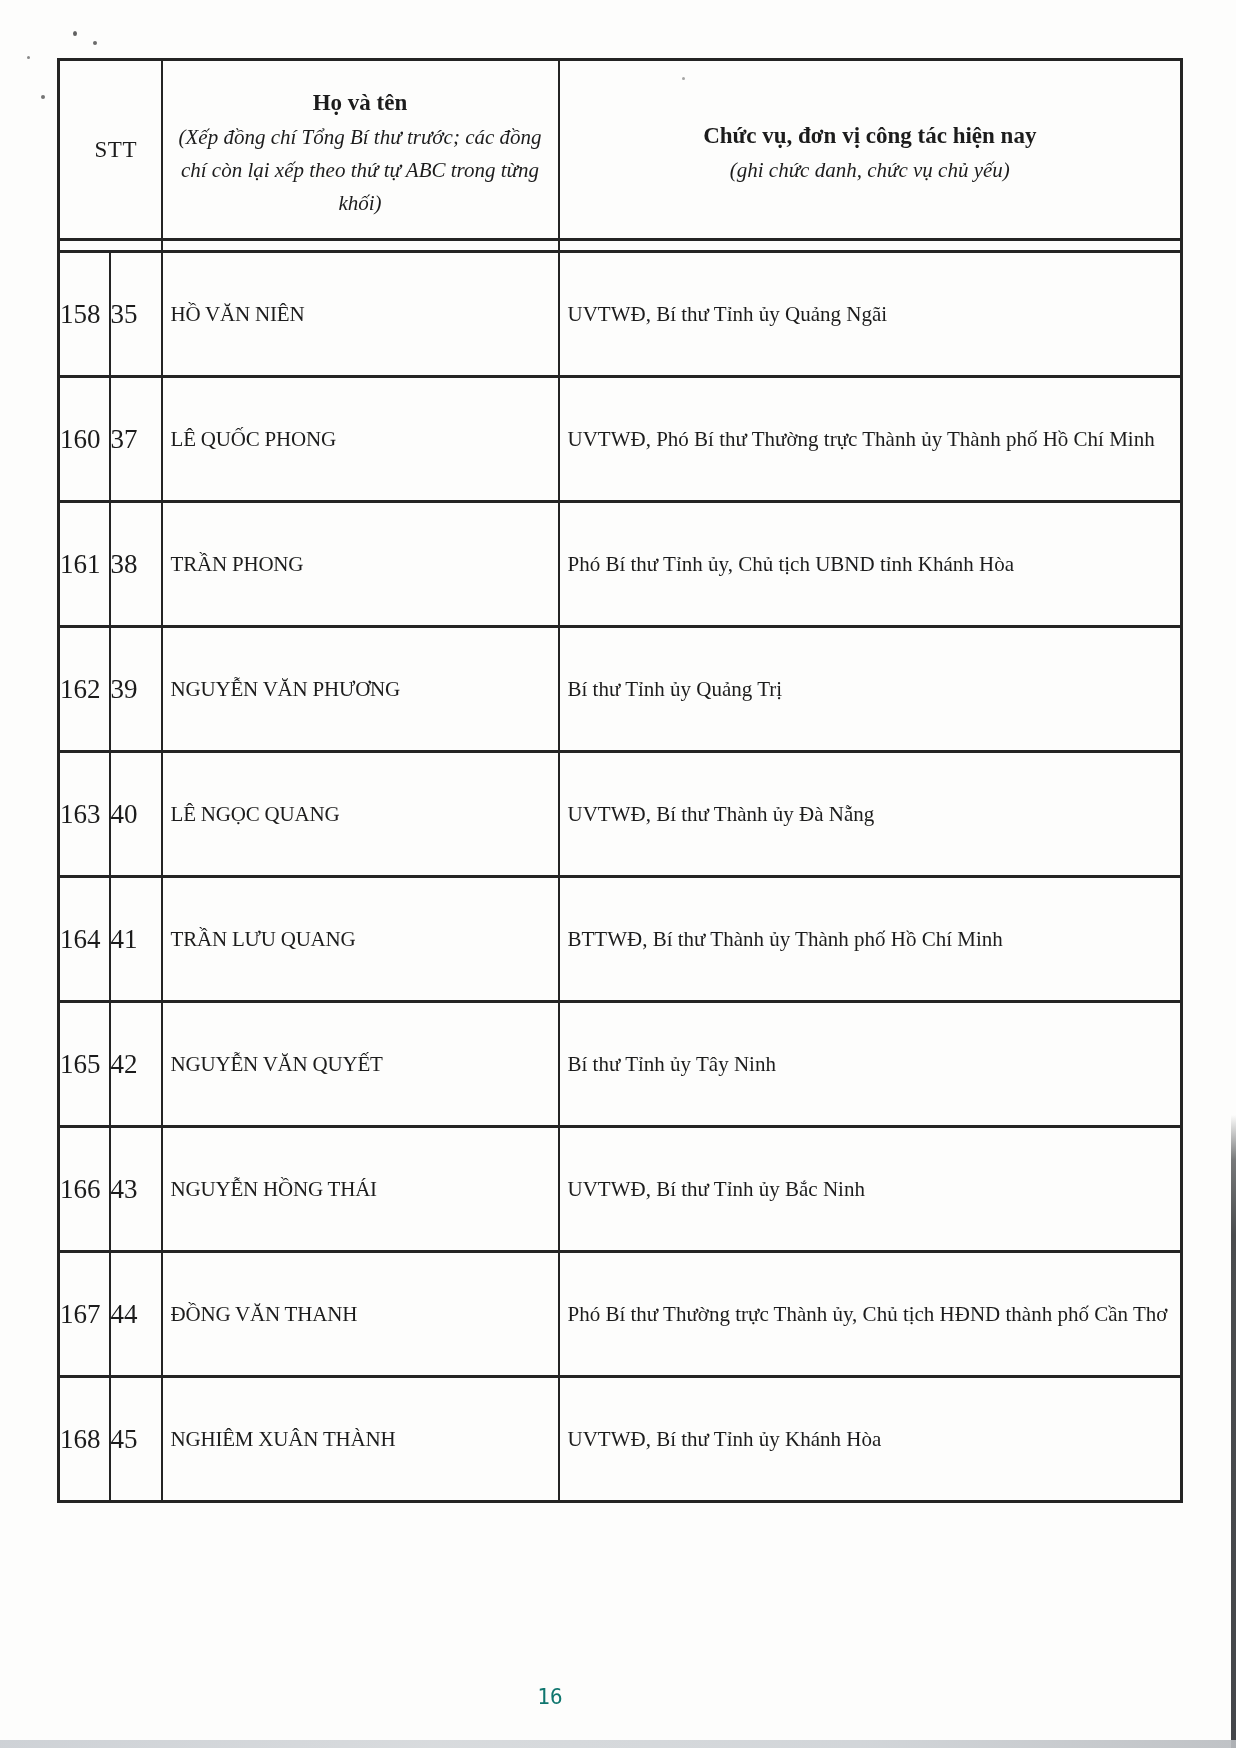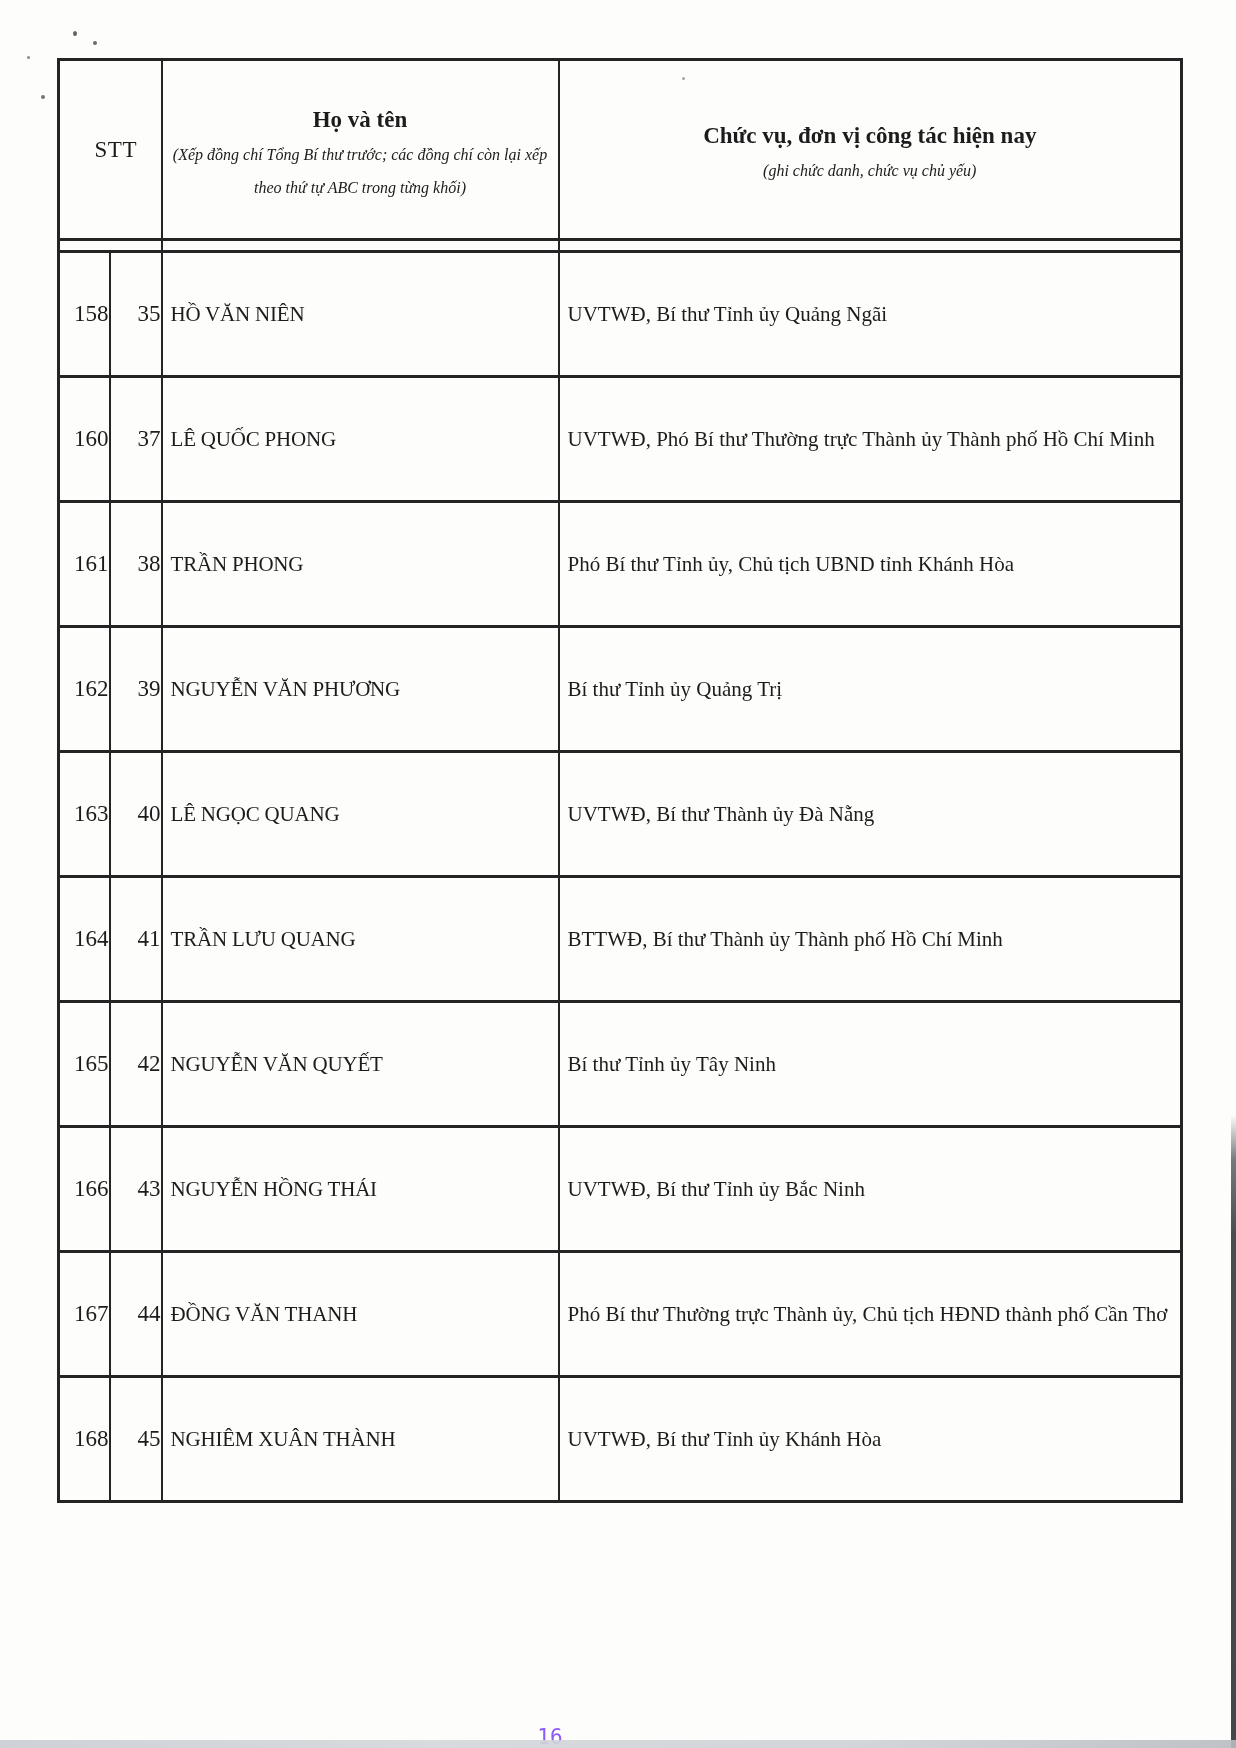--- a/index.html
+++ b/index.html
@@ -71,27 +71,27 @@
   .hdr-block { text-align: center; padding: 0 8px; }
   .hdr-title {
     font-weight: bold;
     font-size: 23px;
     line-height: 32px;
     margin-bottom: 2px;
     margin-top: 8px;
   }
   .hdr-note {
     font-style: italic;
-    font-size: 16px;
+    font-size: 21px;
     line-height: 33px;
   }
 
   td.cell-stt, td.cell-no {
-    text-align: right;
-    font-size: 23px;
+    text-align: left;
+    font-size: 27px;
   }
   td.cell-name {
     font-size: 21px;
     padding-left: 8px;
     letter-spacing: -0.2px;
     margin-left: 29px;
   }
   td.cell-pos {
     font-size: 21px;
     line-height: 34px;
@@ -100,22 +100,21 @@
   }
 
   .page-number {
     position: absolute;
     left: 526px;
     top: 1685px;
     width: 48px;
     text-align: center;
     font-family: "DejaVu Sans Mono", monospace;
     font-size: 21px;
-    color: #8b5cf6;
-    margin-top: 40px;
+    color: #0f766e;
   }
 </style>
 </head>
 <body>
 
 <div class="speck" style="left:73px;  top:31px;  width:4px; height:5px; opacity:.8;"></div>
 <div class="speck" style="left:93px;  top:41px;  width:4px; height:4px; opacity:.75;"></div>
 <div class="speck" style="left:27px;  top:56px;  width:3px; height:3px; opacity:.6;"></div>
 <div class="speck" style="left:41px;  top:95px;  width:4px; height:4px; opacity:.7;"></div>
 <div class="speck" style="left:682px; top:77px;  width:3px; height:3px; opacity:.45;"></div>

